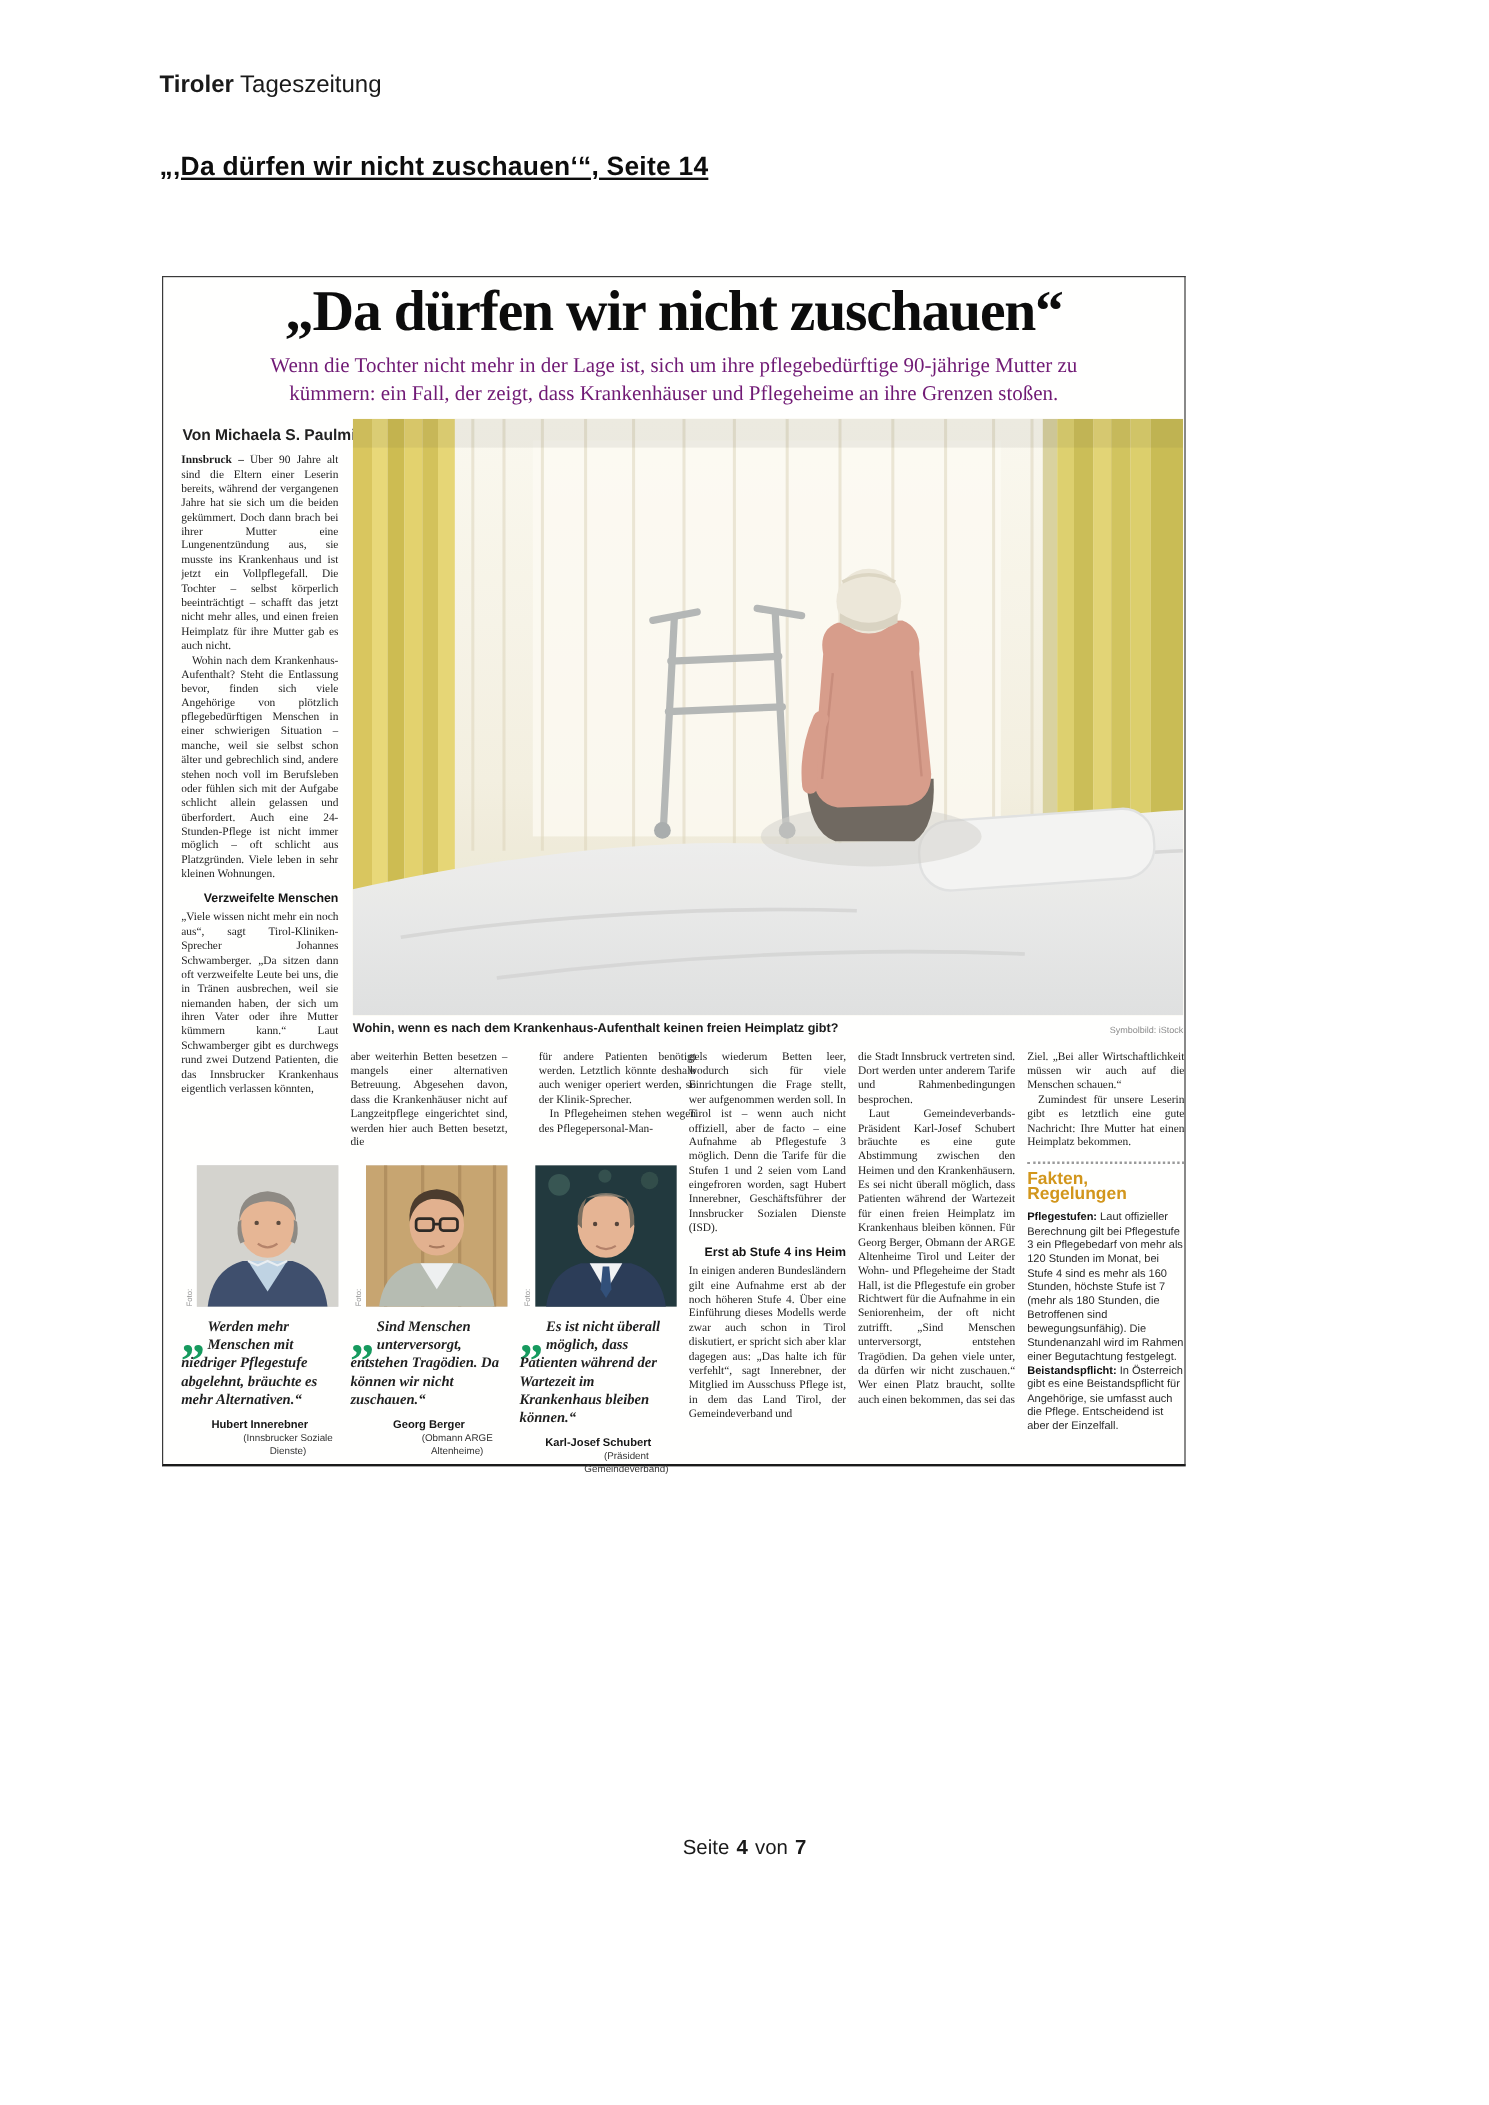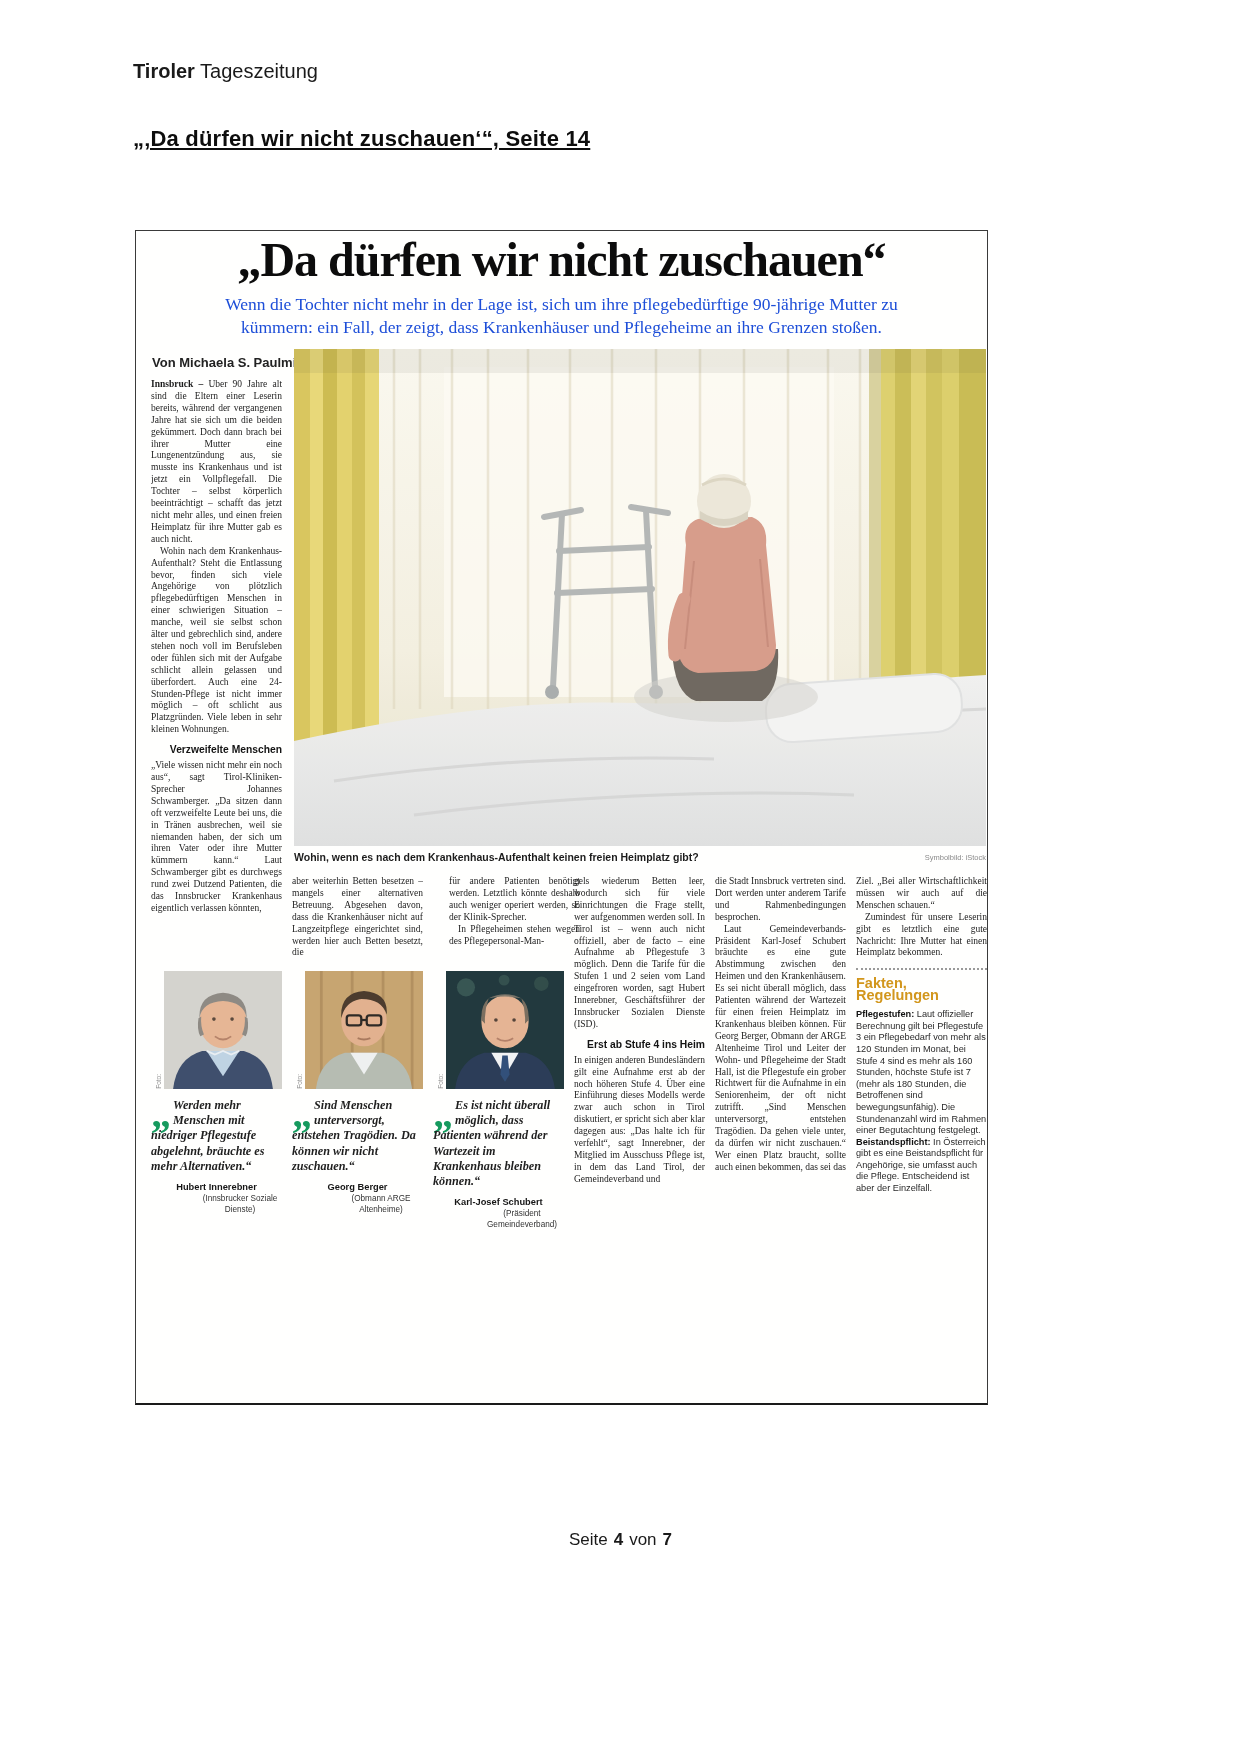--- a/index.html
+++ b/index.html
@@ -1,27 +1,27 @@
 <!DOCTYPE html>
 <html><head>
 <meta charset="utf-8">
 <style>
   html,body{margin:0;padding:0;background:#ffffff;}
   body{width:1241px;height:1754px;position:relative;font-family:"Liberation Sans",sans-serif;color:#111;}
   .page{position:absolute;inset:0;background:#fff;overflow:hidden;}
   .brand{position:absolute;left:133px;top:60px;font-size:20px;color:#1a1a1a;}
   .brand b{font-weight:bold;}
   .clip-title{position:absolute;left:133px;top:126px;font-size:22px;font-weight:bold;margin:0;color:#0d0d0d;letter-spacing:0.2px;text-decoration:underline;}
-  .clip{position:absolute;left:135px;top:230px;width:853px;height:1175px;border:1px solid #3a3a3a;border-bottom:2px solid #1a1a1a;box-sizing:border-box;background:#fffffe;}
+  .clip{position:absolute;left:135px;top:230px;width:853px;height:992px;border:1px solid #3a3a3a;border-bottom:2px solid #1a1a1a;box-sizing:border-box;background:#fffffe;}
   .headline{font-family:"Liberation Serif",serif;font-weight:700;font-size:48px;line-height:52px;text-align:center;margin:3px 0 0 0;letter-spacing:-1px;color:#0c0c0c;}
-  .subhead{font-family:"Liberation Serif",serif;font-size:17.5px;line-height:23px;text-align:center;width:742px;margin:7px auto 0 auto;color:#1d4ed8;}
+  .subhead{font-family:"Liberation Serif",serif;font-size:17.5px;line-height:23px;text-align:center;width:742px;margin:7px auto 0 auto;color:#701a75;}
   .byline{position:absolute;left:16px;top:124px;font-size:13px;font-weight:bold;color:#222;}
   .photo{position:absolute;left:158px;top:118px;width:692px;height:497px;overflow:hidden;background:#efead8;}
   .photo svg{display:block;width:100%;height:100%;}
-  .caption-row{position:absolute;left:158px;top:620px;width:692px;display:flex;justify-content:space-between;align-items:center;}
+  .caption-row{position:absolute;left:158px;top:620px;width:692px;display:flex;justify-content:space-between;align-items:flex-end;}
   .caption{font-size:10.5px;font-weight:bold;color:#1c1c1c;}
   .credit{font-size:7.5px;color:#8b8b8b;}
   .col{position:absolute;width:131px;font-family:"Liberation Serif",serif;font-size:9.5px;line-height:11.9px;text-align:justify;color:#1c1c1c;overflow:hidden;}
   .col p{margin:0;}
   .col p.ind{text-indent:9px;}
   .crosshead{font-family:"Liberation Sans",sans-serif;font-weight:bold;font-size:10.3px;margin:8px 0 4px 0;text-align:right;color:#141414;}
   .c1{left:15px;top:148px;height:588px;}
   .c2{left:156px;top:645px;height:92px;}
   .c3{left:313px;top:645px;height:92px;}
   .c4{left:438px;top:645px;height:342px;}

